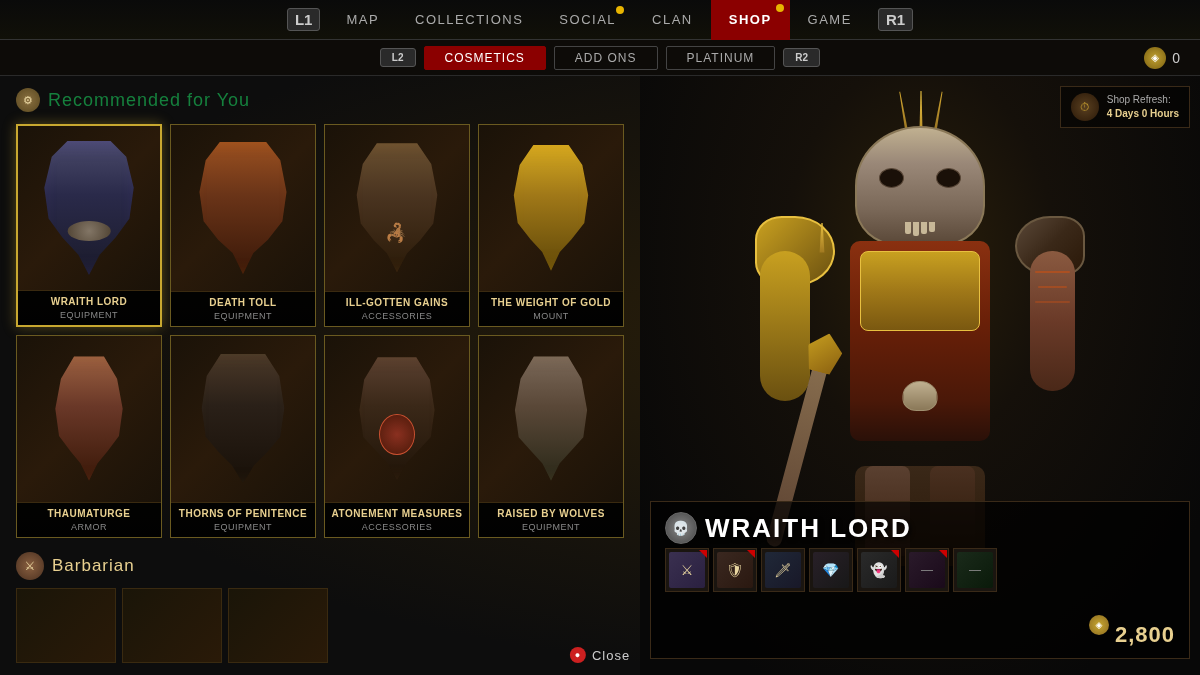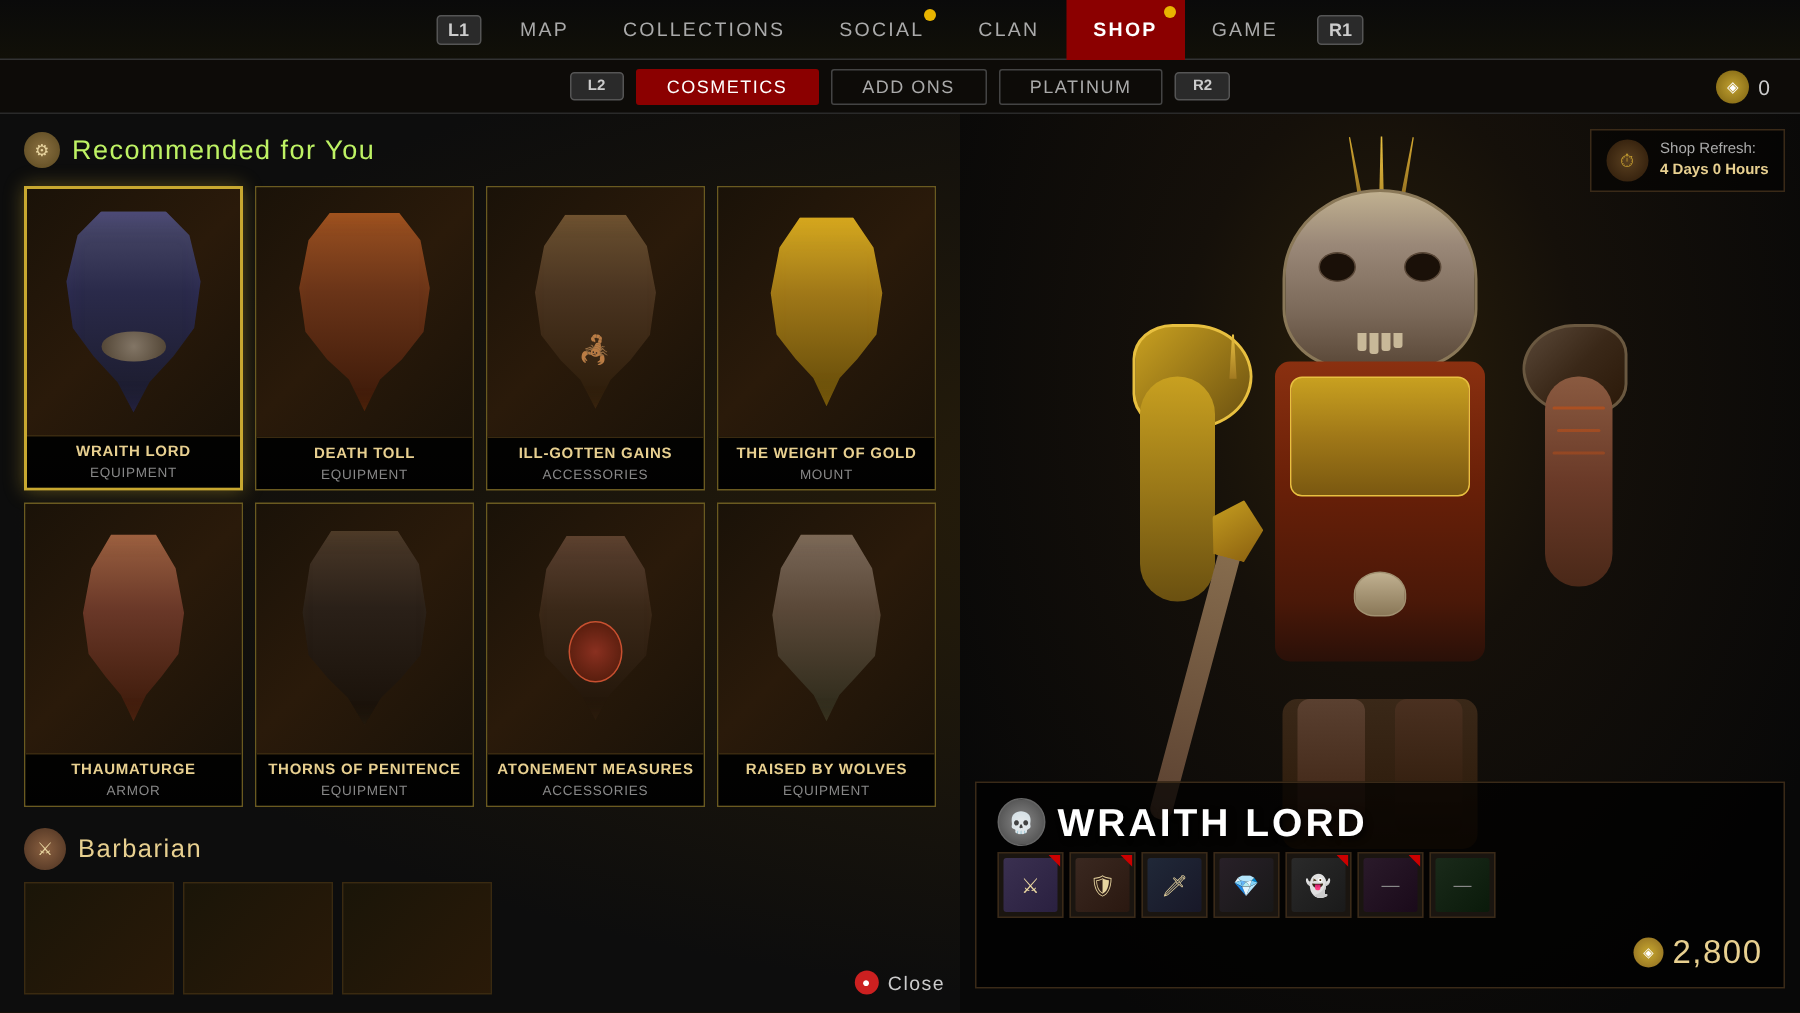--- a/index.html
+++ b/index.html
@@ -31,21 +31,21 @@
       align-items: center;
       justify-content: center;
       height: 40px;
       gap: 0;
     }
 
     .nav-btn-icon {
       background: #2a2a2a;
       border: 1px solid #555;
       color: #ccc;
-      font-size: 12px;
+      font-size: 15px;
       padding: 2px 7px;
       border-radius: 3px;
       margin: 0 8px;
       font-weight: bold;
     }
 
     .nav-item {
       color: #aaa;
       font-size: 13px;
       letter-spacing: 1.5px;
@@ -166,21 +166,21 @@
       background: radial-gradient(circle, #8a7040, #5a4820);
       border-radius: 50%;
       display: flex;
       align-items: center;
       justify-content: center;
       font-size: 11px;
     }
 
     .section-title {
       font-size: 18px;
-      color: #bef264;
+      color: #15803d;
       letter-spacing: 1px;
     }
 
     
     .item-grid {
       display: grid;
       grid-template-columns: repeat(4, 1fr);
       gap: 8px;
       margin-bottom: 14px;
     }
@@ -385,22 +385,23 @@
       display: flex;
       align-items: center;
       justify-content: center;
       font-size: 9px;
       color: #fff;
     }
 
     .price-text {
       font-size: 22px;
       color: #e8d090;
-      font-weight: normal;
+      font-weight: bold;
       letter-spacing: 1px;
+      margin-top: 20px;
     }
 
     
     .shop-refresh {
       position: absolute;
       top: 10px;
       right: 10px;
       display: flex;
       align-items: center;
       gap: 8px;

